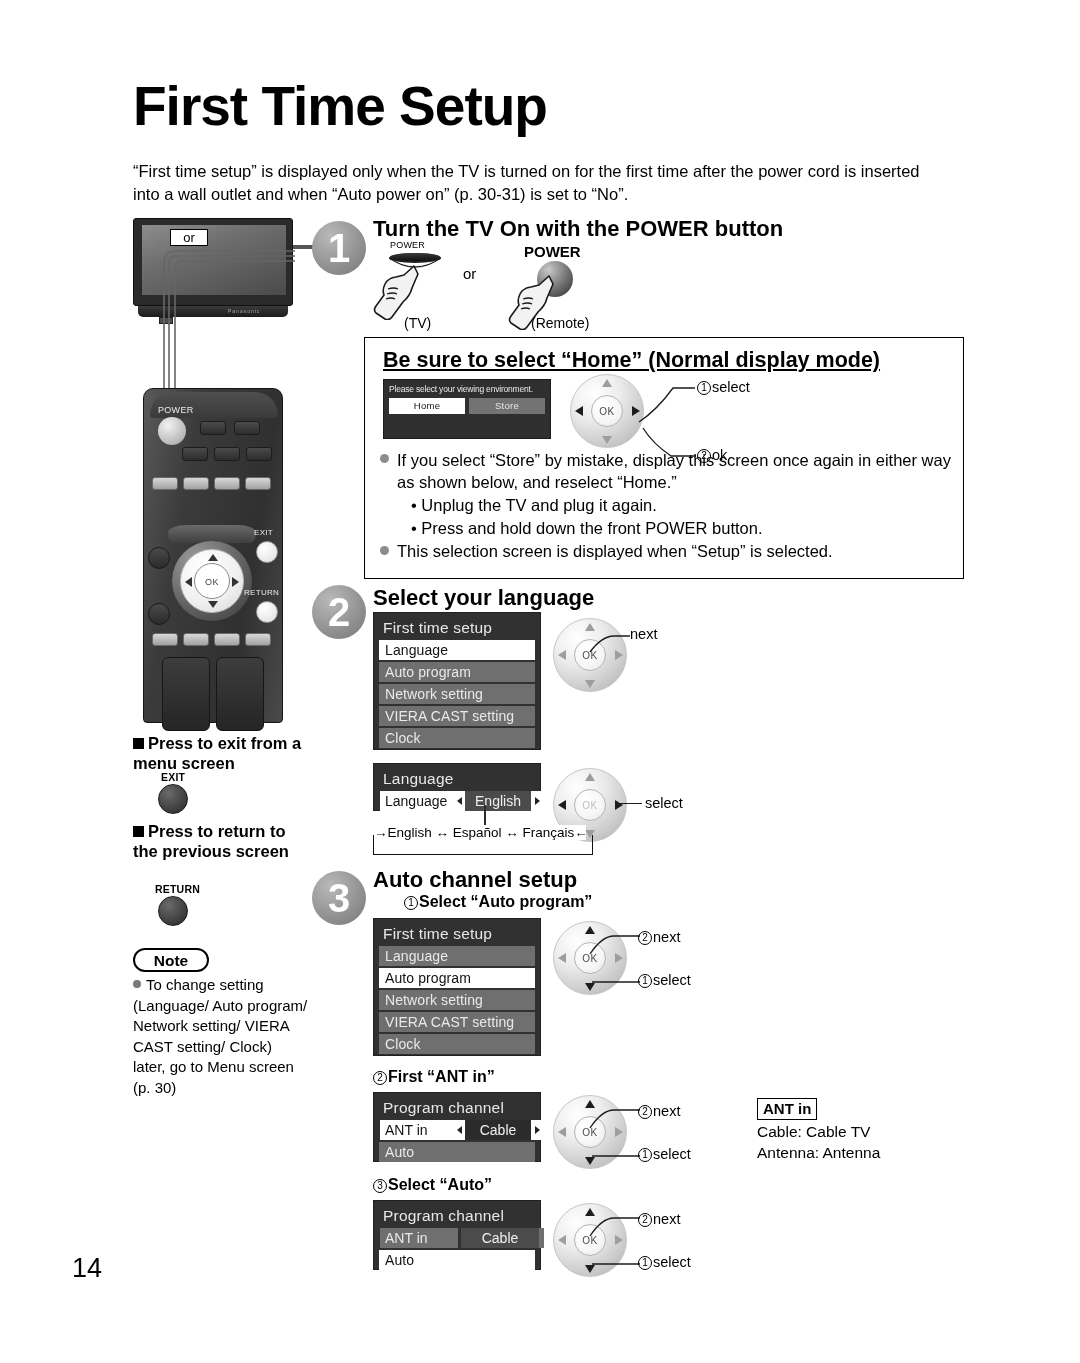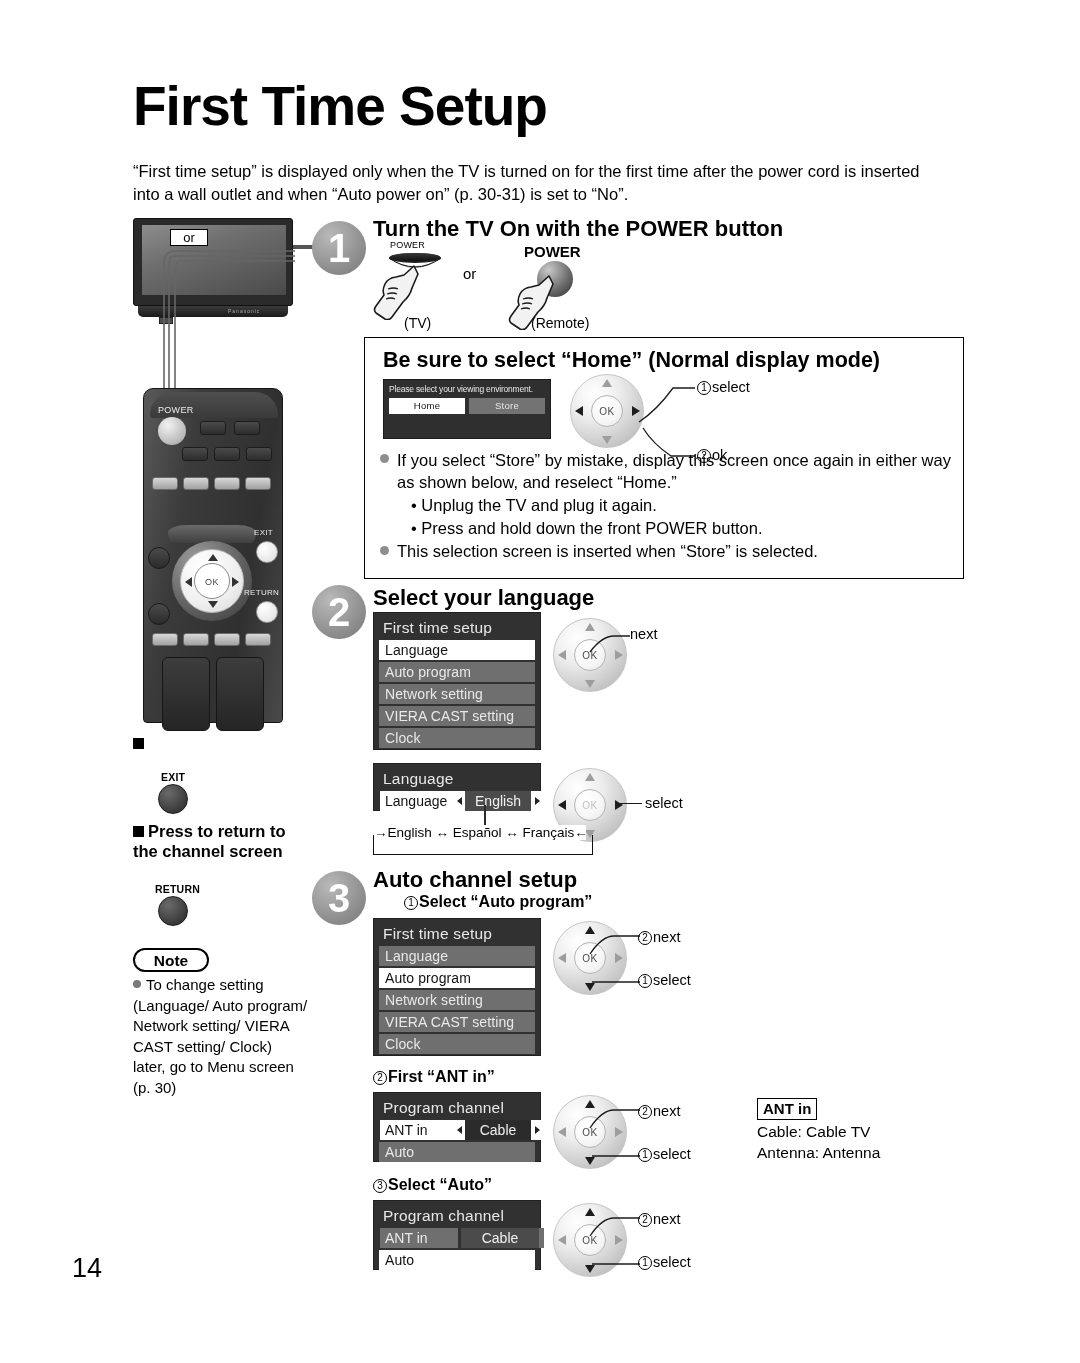--- a/index.html
+++ b/index.html
@@ -148,21 +148,21 @@
     font-family:"Liberation Sans", sans-serif;
   }
   .step-head{ font-size:22px; font-weight:bold; }
 
   
   #home-box{
     left:364px; top:337px; width:600px; height:242px;
     border:1.5px solid #000; background:#fff;
   }
   #home-box-title{
-    position:absolute;left:18px;top:10px;font-size:21.5px;font-weight:bold;
+    position:absolute;left:18px;top:10px;font-size:21.5px;font-weight:bold;text-decoration:underline;
   }
   .osd{
     background:#2f2f2f; border:1px solid #1b1b1b;
   }
   #home-osd{
     position:absolute;left:18px;top:41px;width:168px;height:60px;
   }
   #home-osd .hdr{
     position:absolute;left:5px;top:4px;color:#e9e9e9;font-size:8.5px;
     letter-spacing:-.2px;white-space:nowrap;
@@ -322,27 +322,27 @@
   <div class="rm-btn light" style="left:8px;top:244px;width:26px;height:13px;"></div>
   <div class="rm-btn light" style="left:39px;top:244px;width:26px;height:13px;"></div>
   <div class="rm-btn light" style="left:70px;top:244px;width:26px;height:13px;"></div>
   <div class="rm-btn light" style="left:101px;top:244px;width:26px;height:13px;"></div>
 
   <div class="rm-big" style="left:18px;top:268px;"></div>
   <div class="rm-big" style="left:72px;top:268px;"></div>
 </div>
 
 <div class="abs sq-head" style="left:133px;top:733px;width:180px;">
-  <span class="sq"></span>
+  <span class="sq"></span><span>Press to exit from a menu screen</span>
 </div>
 <div class="abs keycap-label" style="left:161px;top:771px;">EXIT</div>
 <div class="abs keycap" style="left:158px;top:784px;"></div>
 
 <div class="abs sq-head" style="left:133px;top:821px;width:180px;">
-  <span class="sq"></span><span>Press to return to the channel screen</span>
+  <span class="sq"></span><span>Press to return to the previous screen</span>
 </div>
 <div class="abs keycap-label" style="left:155px;top:883px;">RETURN</div>
 <div class="abs keycap" style="left:158px;top:896px;"></div>
 
 <div class="abs" id="note-pill">Note</div>
 <div class="abs" id="note-body">
   <span class="bullet-dot"></span><span>To change setting (Language/ Auto program/ Network setting/ VIERA CAST setting/ Clock) later, go to Menu screen (p. 30)</span>
 </div>
 
 <div class="abs step-circle" style="left:312px;top:221px;">1</div>
@@ -417,21 +417,21 @@
   </div>
   <div class="abs callout" style="left:332px;top:109px;">
     <span class="circnum">2</span><span>ok</span>
   </div>
 
   <div class="abs bul-list" style="left:14px;top:110px;width:575px;">
     <div class="row"><span class="gdot"></span></div>
     <div class="row" style="padding-left:18px;"><span>If you select “Store” by mistake, display this screen once again in either way as shown below, and reselect “Home.”</span></div>
     <div class="row sub-dot" style="padding-left:32px;"><span>• Unplug the TV and plug it again.</span></div>
     <div class="row sub-dot" style="padding-left:32px;"><span>• Press and hold down the front POWER button.</span></div>
-    <div class="row"><span class="gdot"></span><span>This selection screen is inserted when “Store” is selected.</span></div>
+    <div class="row"><span class="gdot"></span><span>This selection screen is displayed when “Setup” is selected.</span></div>
   </div>
 </div>
 
 <div class="abs step-circle" style="left:312px;top:585px;">2</div>
 <div class="abs step-head" style="left:373px;top:585px;">Select your language</div>
 
 <div class="menu-osd" id="s2-menu" style="left:373px;top:612px;width:168px;height:138px;">
   <div class="mtitle">First time setup</div>
   <div class="mitem on">Language</div>
   <div class="mitem off">Auto program</div>

